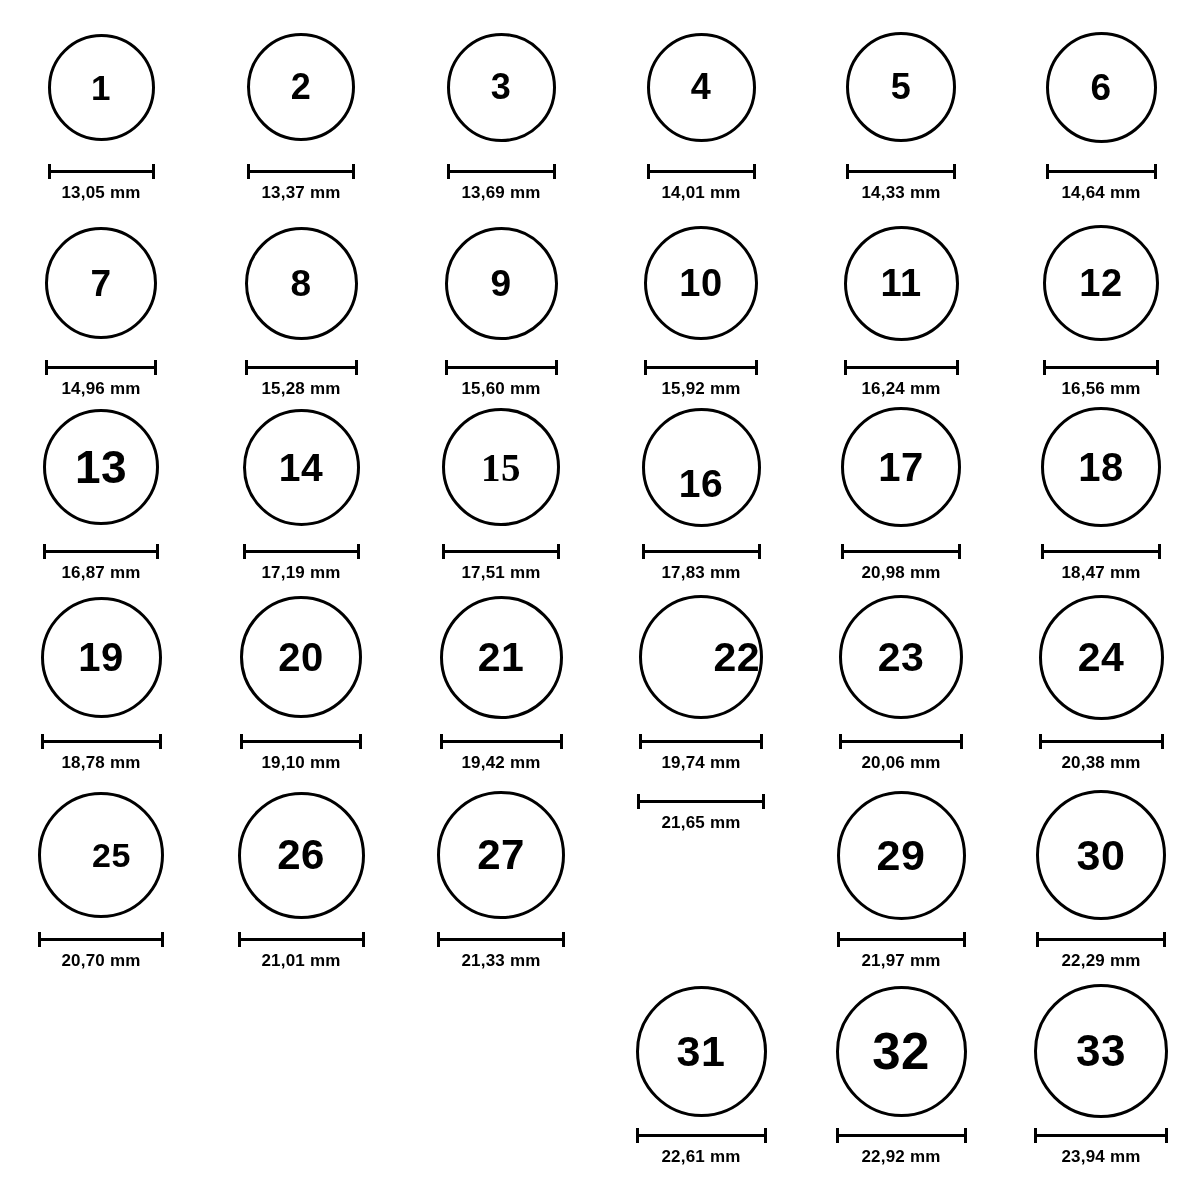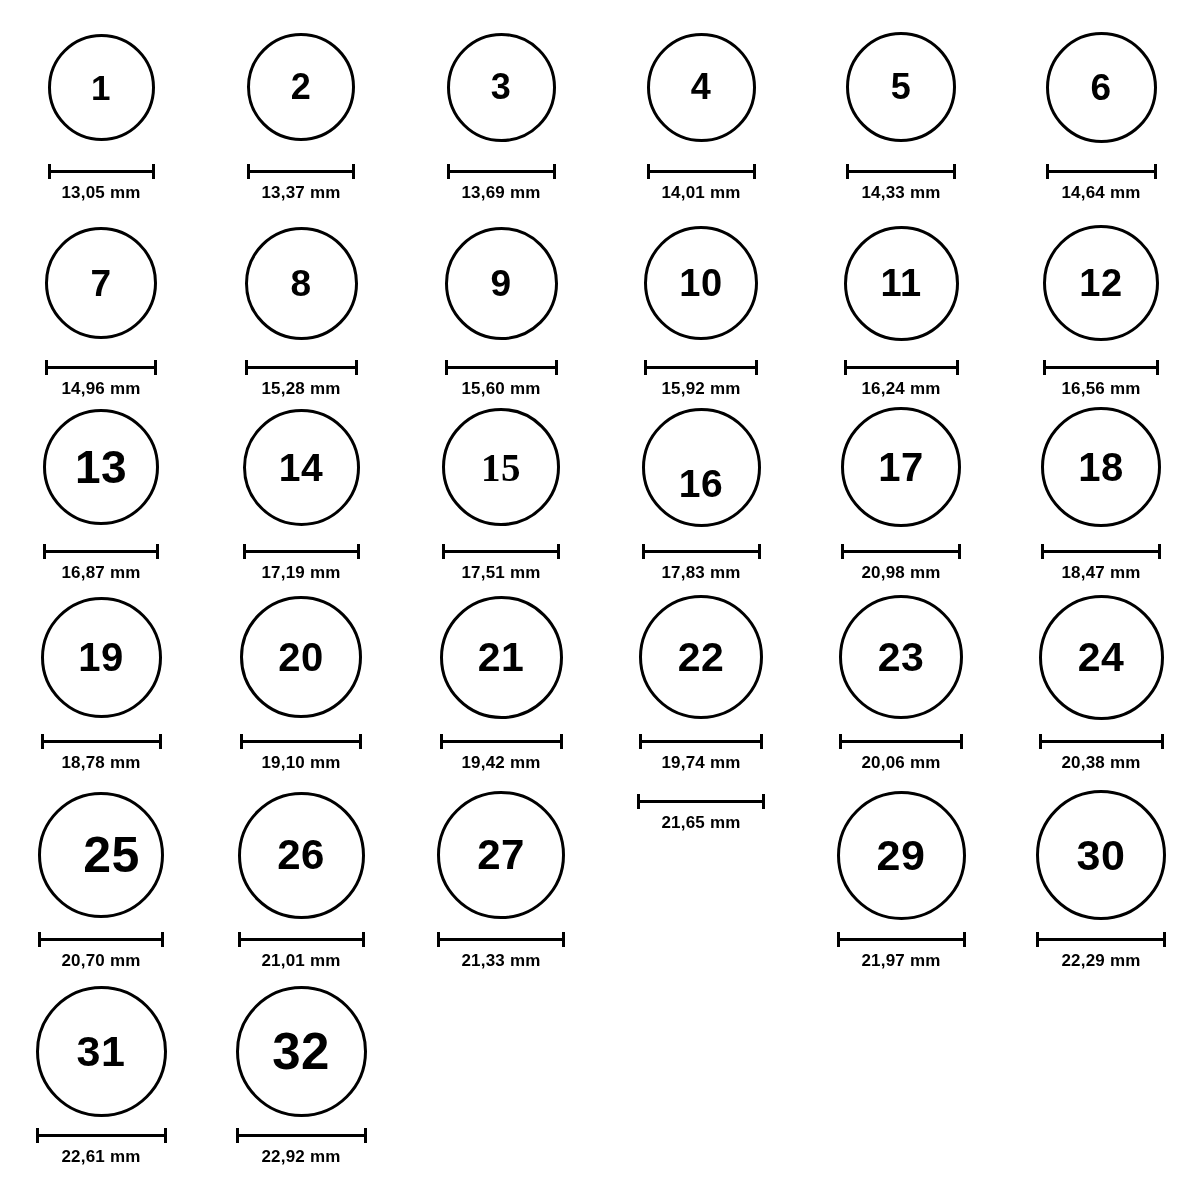--- a/index.html
+++ b/index.html
@@ -364,21 +364,21 @@
         </div>
         <div class="measure" style="width: 123px;">
           <div class="bar"></div>
           <div class="tick left"></div>
           <div class="tick right"></div>
         </div>
         <div class="mm-label">19,42 mm</div>
       </div>
       <div class="cell">
         <div class="ring-wrap" style="height: 138px;">
-          <div class="ring" style="width: 124px; height: 124px;">
+          <div class="ring" style="width: 124px; height: 124px; justify-content: flex-end;">
             <span class="ring-number" style="font-size: 41px;">22</span>
           </div>
         </div>
         <div class="measure" style="width: 124px;">
           <div class="bar"></div>
           <div class="tick left"></div>
           <div class="tick right"></div>
         </div>
         <div class="mm-label">19,74 mm</div>
       </div>
@@ -406,21 +406,21 @@
           <div class="tick left"></div>
           <div class="tick right"></div>
         </div>
         <div class="mm-label">20,38 mm</div>
       </div>
     </div>
     <div class="row" style="height: 196px;">
       <div class="cell">
         <div class="ring-wrap" style="height: 138px;">
           <div class="ring" style="width: 126px; height: 126px;">
-            <span class="ring-number" style="font-size: 50px; margin-left: 21px;">25</span>
+            <span class="ring-number" style="font-size: 34px; margin-left: 21px;">25</span>
           </div>
         </div>
         <div class="measure" style="width: 126px;">
           <div class="bar"></div>
           <div class="tick left"></div>
           <div class="tick right"></div>
         </div>
         <div class="mm-label">20,70 mm</div>
       </div>
       <div class="cell">
@@ -477,21 +477,21 @@
           </div>
         </div>
         <div class="measure" style="width: 130px;">
           <div class="bar"></div>
           <div class="tick left"></div>
           <div class="tick right"></div>
         </div>
         <div class="mm-label">22,29 mm</div>
       </div>
     </div>
-    <div class="row" style="height: 160px;">
+    <div class="row" style="height: 160px; justify-content: flex-end;">
       <div class="cell">
         <div class="ring-wrap" style="height: 138px;">
           <div class="ring" style="width: 131px; height: 131px;">
             <span class="ring-number" style="font-size: 43px;">31</span>
           </div>
         </div>
         <div class="measure" style="width: 131px;">
           <div class="bar"></div>
           <div class="tick left"></div>
           <div class="tick right"></div>
@@ -503,15 +503,28 @@
           <div class="ring" style="width: 131px; height: 131px;">
             <span class="ring-number" style="font-size: 51px;">32</span>
           </div>
         </div>
         <div class="measure" style="width: 131px;">
           <div class="bar"></div>
           <div class="tick left"></div>
           <div class="tick right"></div>
         </div>
         <div class="mm-label">22,92 mm</div>
+      </div>
+      <div class="cell">
+        <div class="ring-wrap" style="height: 138px;">
+          <div class="ring" style="width: 134px; height: 134px;">
+            <span class="ring-number" style="font-size: 44px;">33</span>
+          </div>
+        </div>
+        <div class="measure" style="width: 134px;">
+          <div class="bar"></div>
+          <div class="tick left"></div>
+          <div class="tick right"></div>
+        </div>
+        <div class="mm-label">23,94 mm</div>
       </div>
     </div>
   </div>
 
 </body></html>

